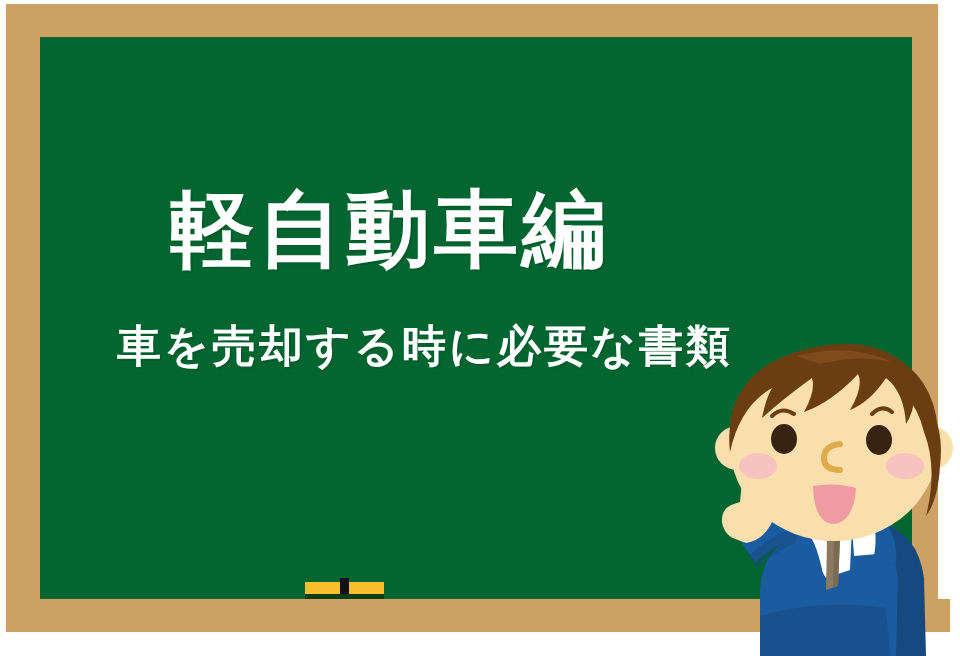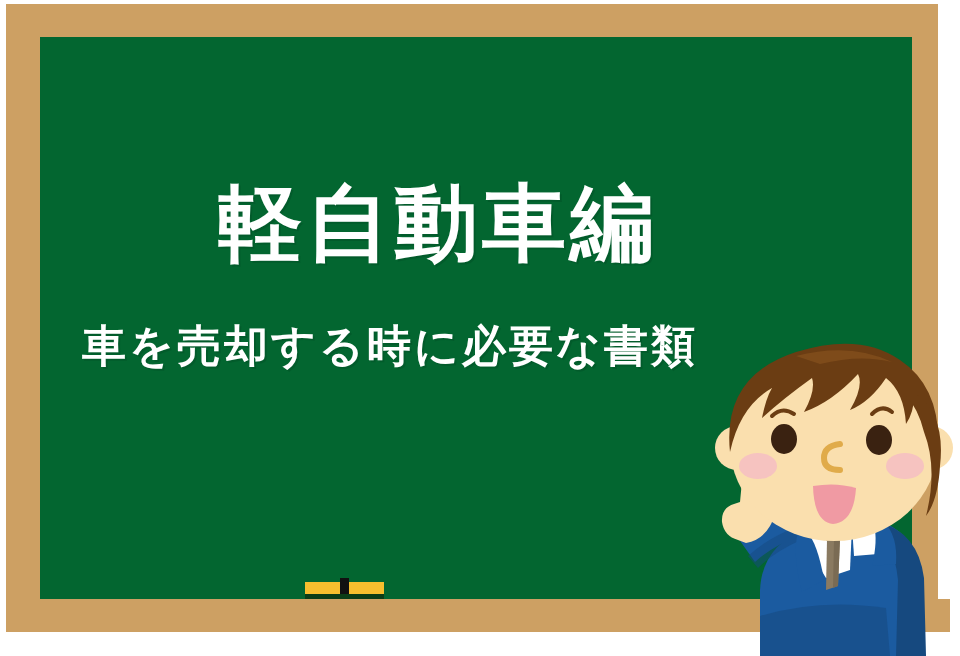--- a/index.html
+++ b/index.html
@@ -58,45 +58,45 @@
     position: absolute;
     left: 34px;
     top: 33px;
     width: 872px;
     text-align: center;
     pointer-events: none;
   }
   .title-main {
     position: absolute;
     left: 0;
-    top: 142px;
+    top: 148px;
     width: 700px;
     text-align: center;
     color: #ffffff;
     font-family: "DejaVu Sans", sans-serif;
     font-size: 84px;
     font-weight: bold;
     letter-spacing: 4px;
     line-height: 1.05;
     text-shadow: 2px 2px 0 rgba(0,0,0,0.10);
-    padding-left: 48px;
   }
   .title-sub {
     position: absolute;
     left: 0;
     top: 285px;
     width: 700px;
     text-align: center;
     color: #ffffff;
     font-family: "DejaVu Sans", sans-serif;
     font-size: 44px;
     font-weight: bold;
     letter-spacing: 3px;
     line-height: 1.1;
     text-shadow: 2px 2px 0 rgba(0,0,0,0.10);
+    padding-left: 35px;
   }
 
   
   .chalk {
     position: absolute;
     height: 15px;
     border-radius: 1px;
   }
 
   

